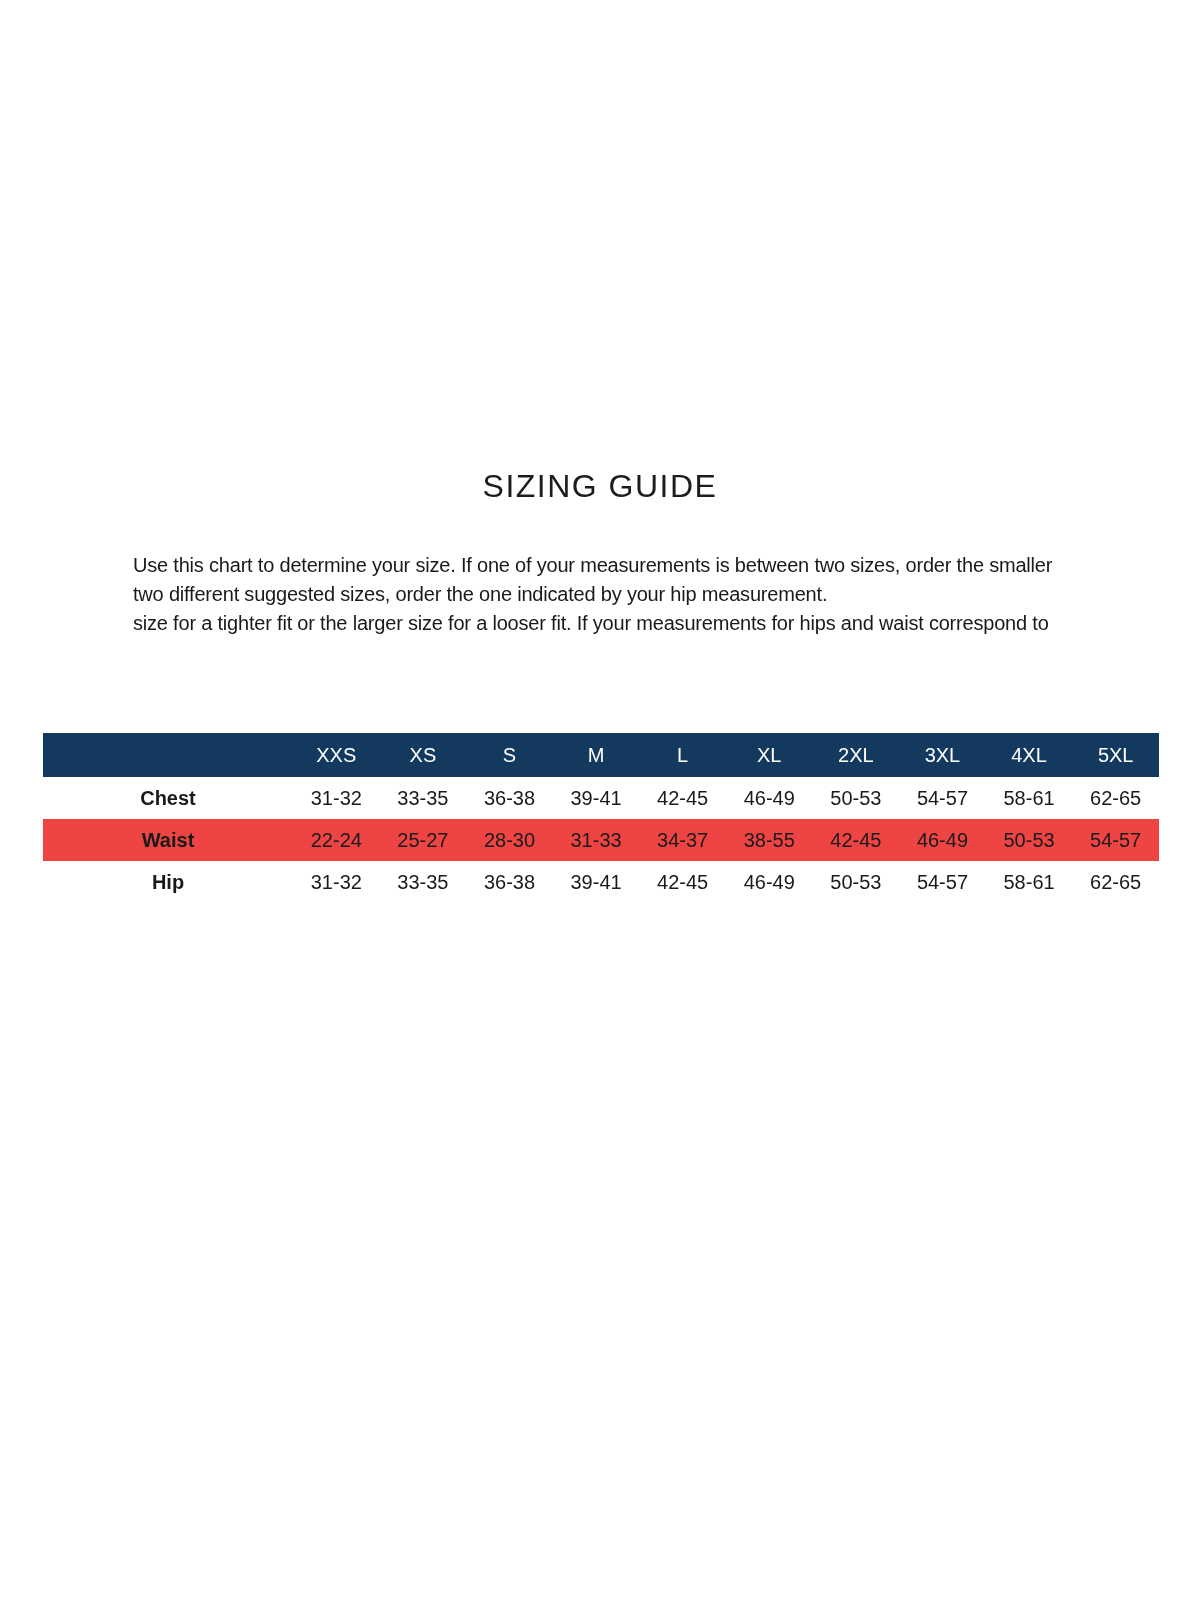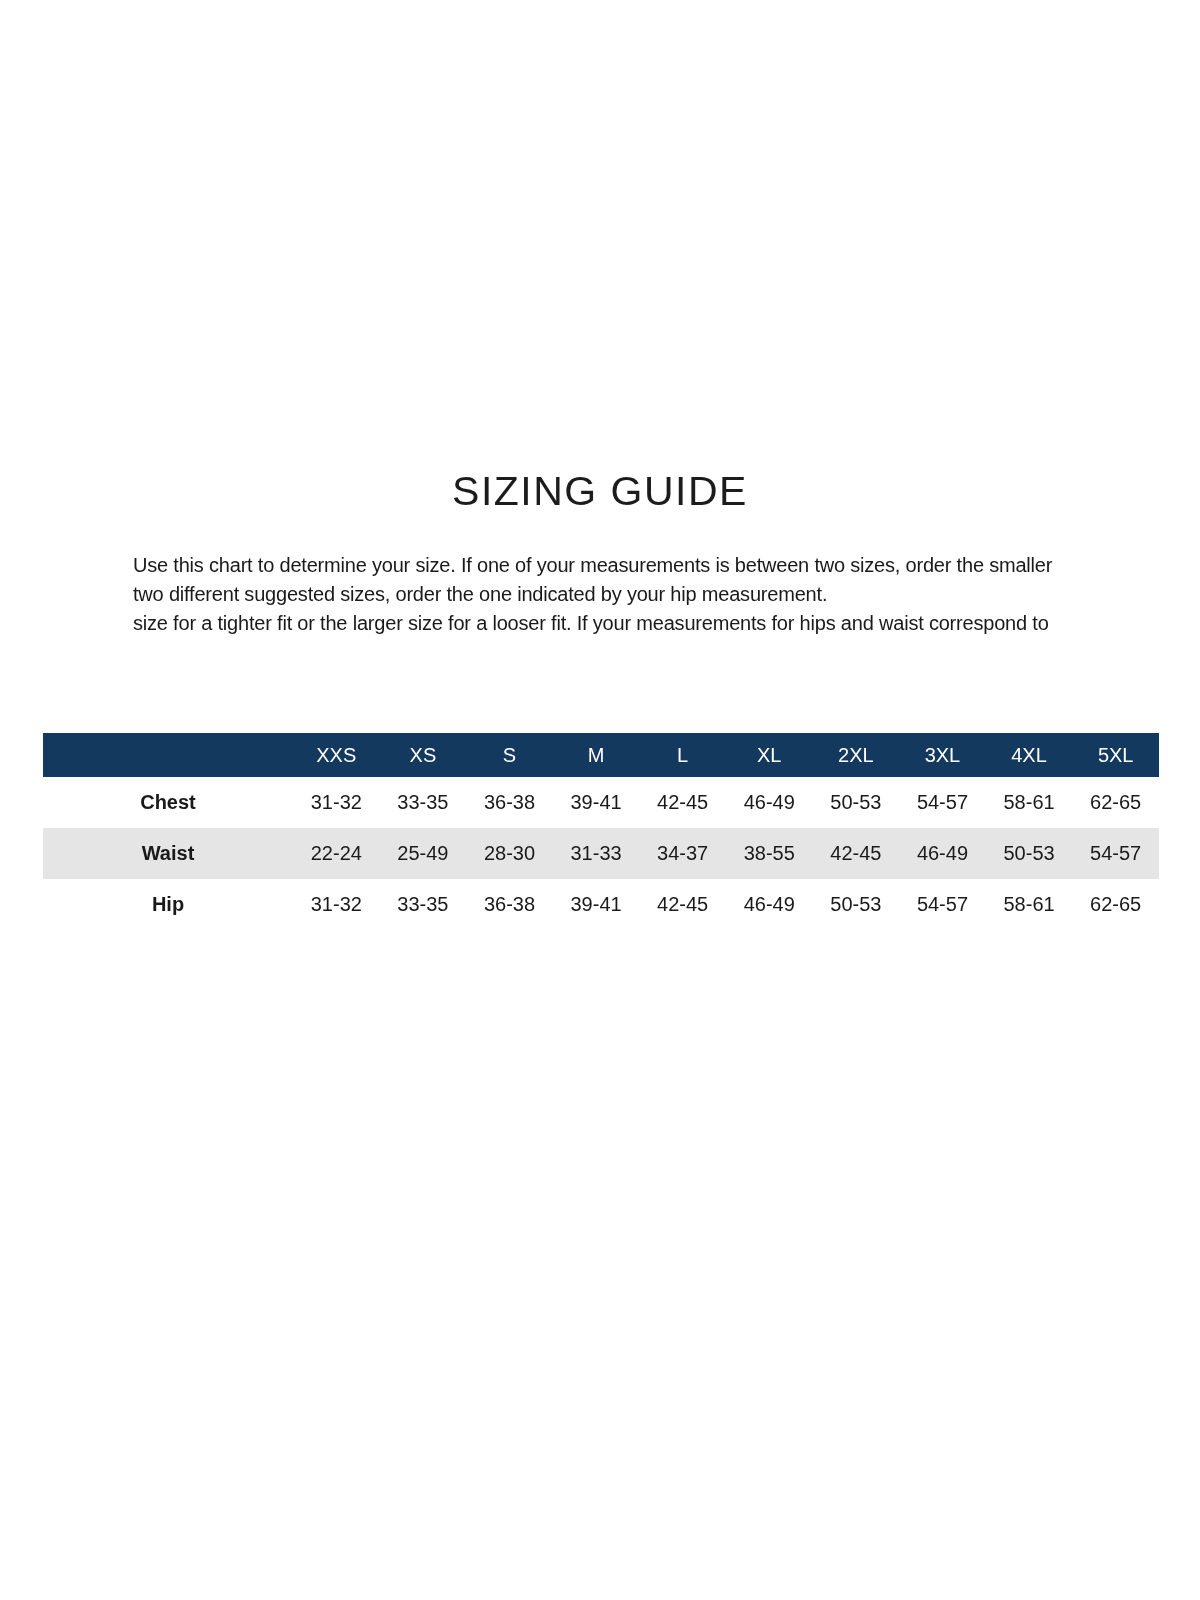--- a/index.html
+++ b/index.html
@@ -13,21 +13,21 @@
     font-family: "Liberation Sans", sans-serif;
     color: #1a1a1a;
     overflow: hidden;
   }
   .title {
     position: absolute;
     top: 468px;
     left: 0;
     width: 100%;
     text-align: center;
-    font-size: 41px;
+    font-size: 32px;
     font-weight: 400;
     letter-spacing: 1.5px;
     color: #1c1c1c;
   }
   .intro {
     position: absolute;
     top: 551px;
     left: 133px;
     width: 950px;
     font-size: 20px;
@@ -59,30 +59,30 @@
   .size-table col.label-col { width: 250px; }
   .size-table thead th {
     background: #14395e;
     color: #ffffff;
     font-weight: 400;
     height: 44px;
     text-align: center;
     vertical-align: middle;
   }
   .size-table tbody td {
-    height: 51px;
+    height: 42px;
     text-align: center;
     vertical-align: middle;
     color: #1a1a1a;
   }
   .size-table tbody td.row-label {
     font-weight: 700;
   }
   .size-table tbody tr.striped td {
-    background: #e5e5e5;
+    background: #ef4444;
   }
 </style>
 </head>
 <body>
 
 <div class="page">
 
   <h1 class="title">SIZING GUIDE</h1>
 
   <div class="intro">
@@ -132,21 +132,21 @@
         <td>42-45</td>
         <td>46-49</td>
         <td>50-53</td>
         <td>54-57</td>
         <td>58-61</td>
         <td>62-65</td>
       </tr>
       <tr class="striped">
         <td class="row-label">Waist</td>
         <td>22-24</td>
-        <td>25-49</td>
+        <td>25-27</td>
         <td>28-30</td>
         <td>31-33</td>
         <td>34-37</td>
         <td>38-55</td>
         <td>42-45</td>
         <td>46-49</td>
         <td>50-53</td>
         <td>54-57</td>
       </tr>
       <tr>

